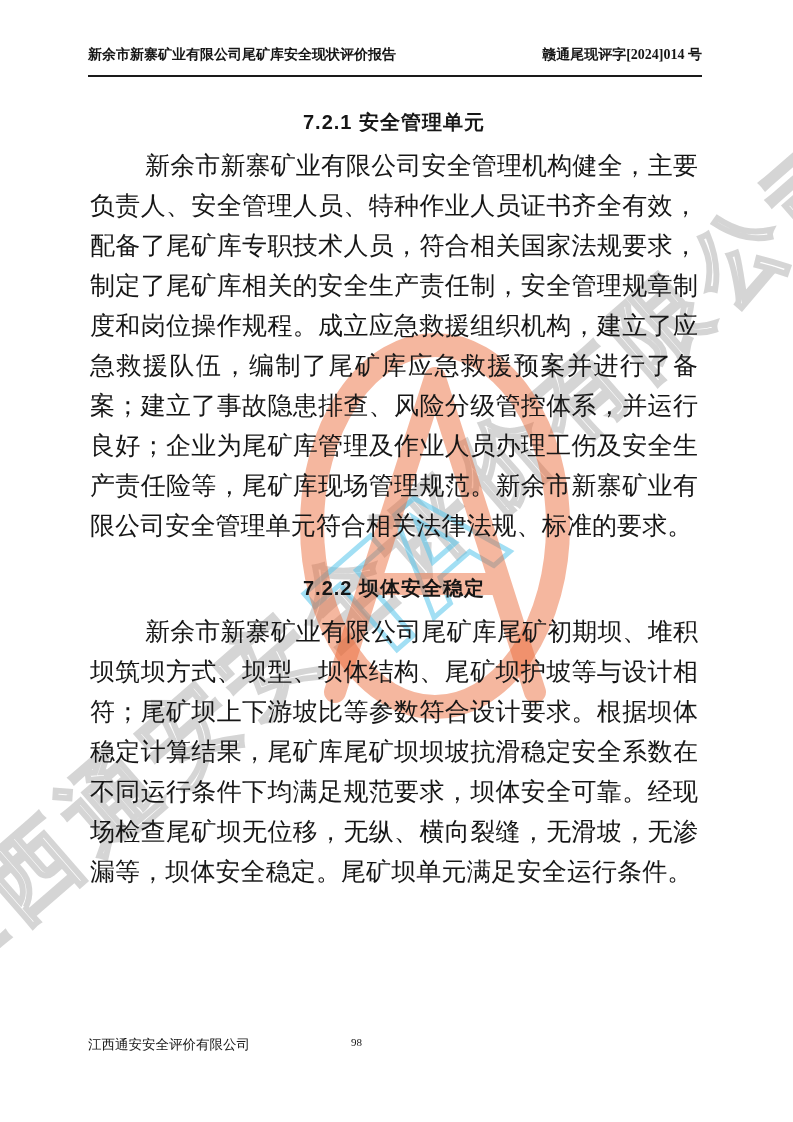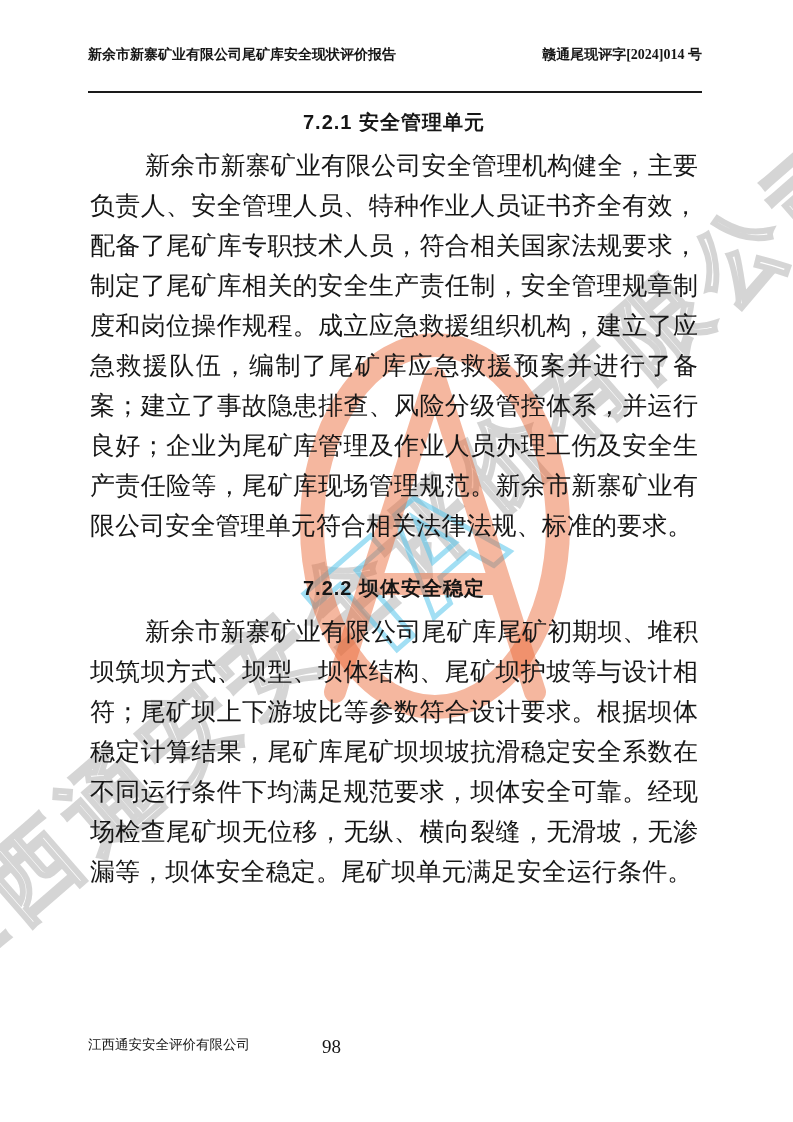--- a/index.html
+++ b/index.html
@@ -36,34 +36,34 @@
     font-family:"Liberation Sans", sans-serif;
     font-weight:bold;font-size:60px;letter-spacing:52px;
     color:rgba(222,60,55,0.62);
     white-space:nowrap;
   }
   
   .header{
     position:absolute;left:88px;width:614px;top:46px;z-index:2;
     display:flex;justify-content:space-between;align-items:flex-end;
     font-size:14px;font-weight:600;
-    padding-bottom:27px;border-bottom:2px solid #1a1a1a;
+    padding-bottom:11px;border-bottom:2px solid #1a1a1a;
   }
   .content{position:absolute;left:88px;width:612px;top:80px;z-index:2;}
   .sec-heading{
     font-family:"Liberation Sans", sans-serif;
     font-weight:bold;font-size:20px;line-height:40px;
     margin:22px 0 4px 0;letter-spacing:1px;text-align:center;
   }
   .sec-body{
     font-size:25px;line-height:40px;letter-spacing:0.1px;
     text-align:justify;text-indent:2.2em;margin:2px;
   }
   .footer{position:absolute;left:88px;width:612px;top:1036px;z-index:2;font-size:13.5px;}
-  .footer .page-num{position:absolute;left:234px;width:40px;text-align:left;font-size:19px;}
+  .footer .page-num{position:absolute;left:234px;width:40px;text-align:right;font-size:11px;}
 </style>
 </head>
 <body>
 
 <div class="page">
 
   <div class="wm-layer">
     <div class="wm-diag">江西通安安全评价有限公司</div>
     <div class="wm-ta">TA</div>
     <svg class="wm-logo" width="276" height="392" viewBox="0 0 276 392">

